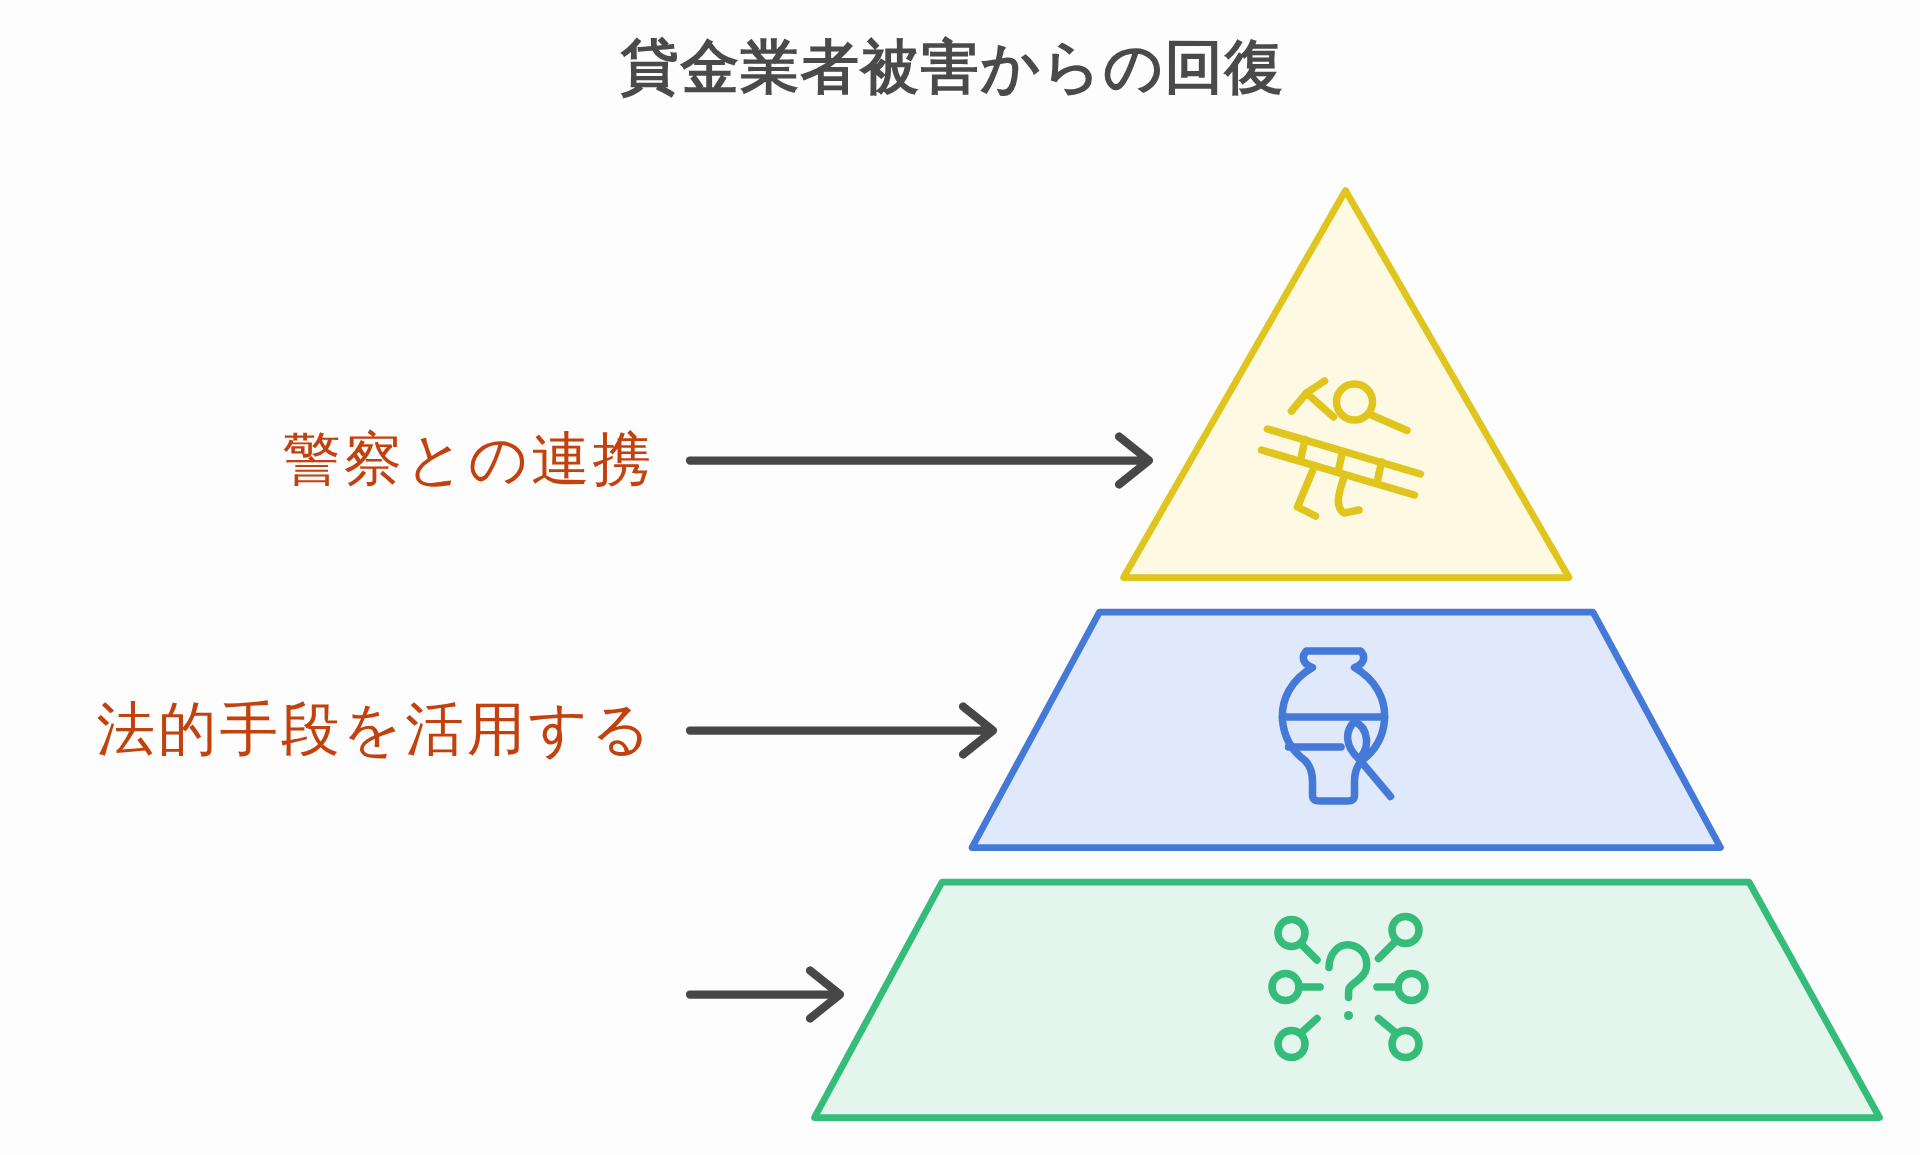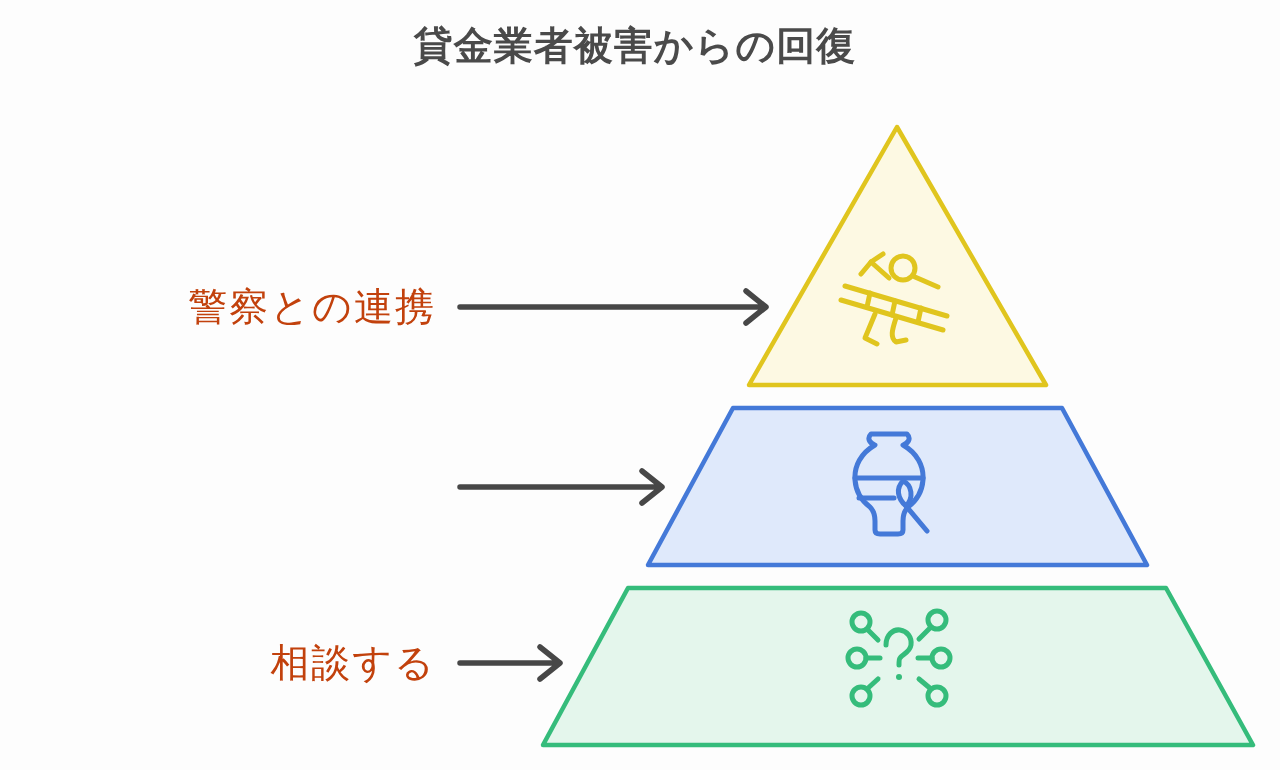--- a/index.html
+++ b/index.html
@@ -45,21 +45,21 @@
   }
 </style>
 </head>
 <body>
 
 <div class="canvas">
 
   <div class="title">貸金業者被害からの回復</div>
 
   <div class="level-label label-1">警察との連携</div>
-  <div class="level-label label-3">相談する</div>
+  <div class="level-label label-2">法的手段を活用する</div>
 
   <svg class="scene" width="1280" height="770" viewBox="0 0 1280 770">
 
     <polygon points="897,127 1046,385 749,385" stroke-width="4.5" stroke-linejoin="round" fill="#fdf9e3" stroke="#e0c51e"></polygon>
 
     <polygon points="733,408 1062,408 1147,565 648,565" stroke-width="4.5" stroke-linejoin="round" fill="#dfe9fb" stroke="#4479d8"></polygon>
 
     <polygon points="628,588 1166,588 1253,745 543,745" stroke-width="4.5" stroke-linejoin="round" fill="#e4f6ec" stroke="#35bc7b"></polygon>
 
     <g fill="none" stroke-width="5.5" stroke-linecap="round" stroke-linejoin="round" stroke="#474747">

